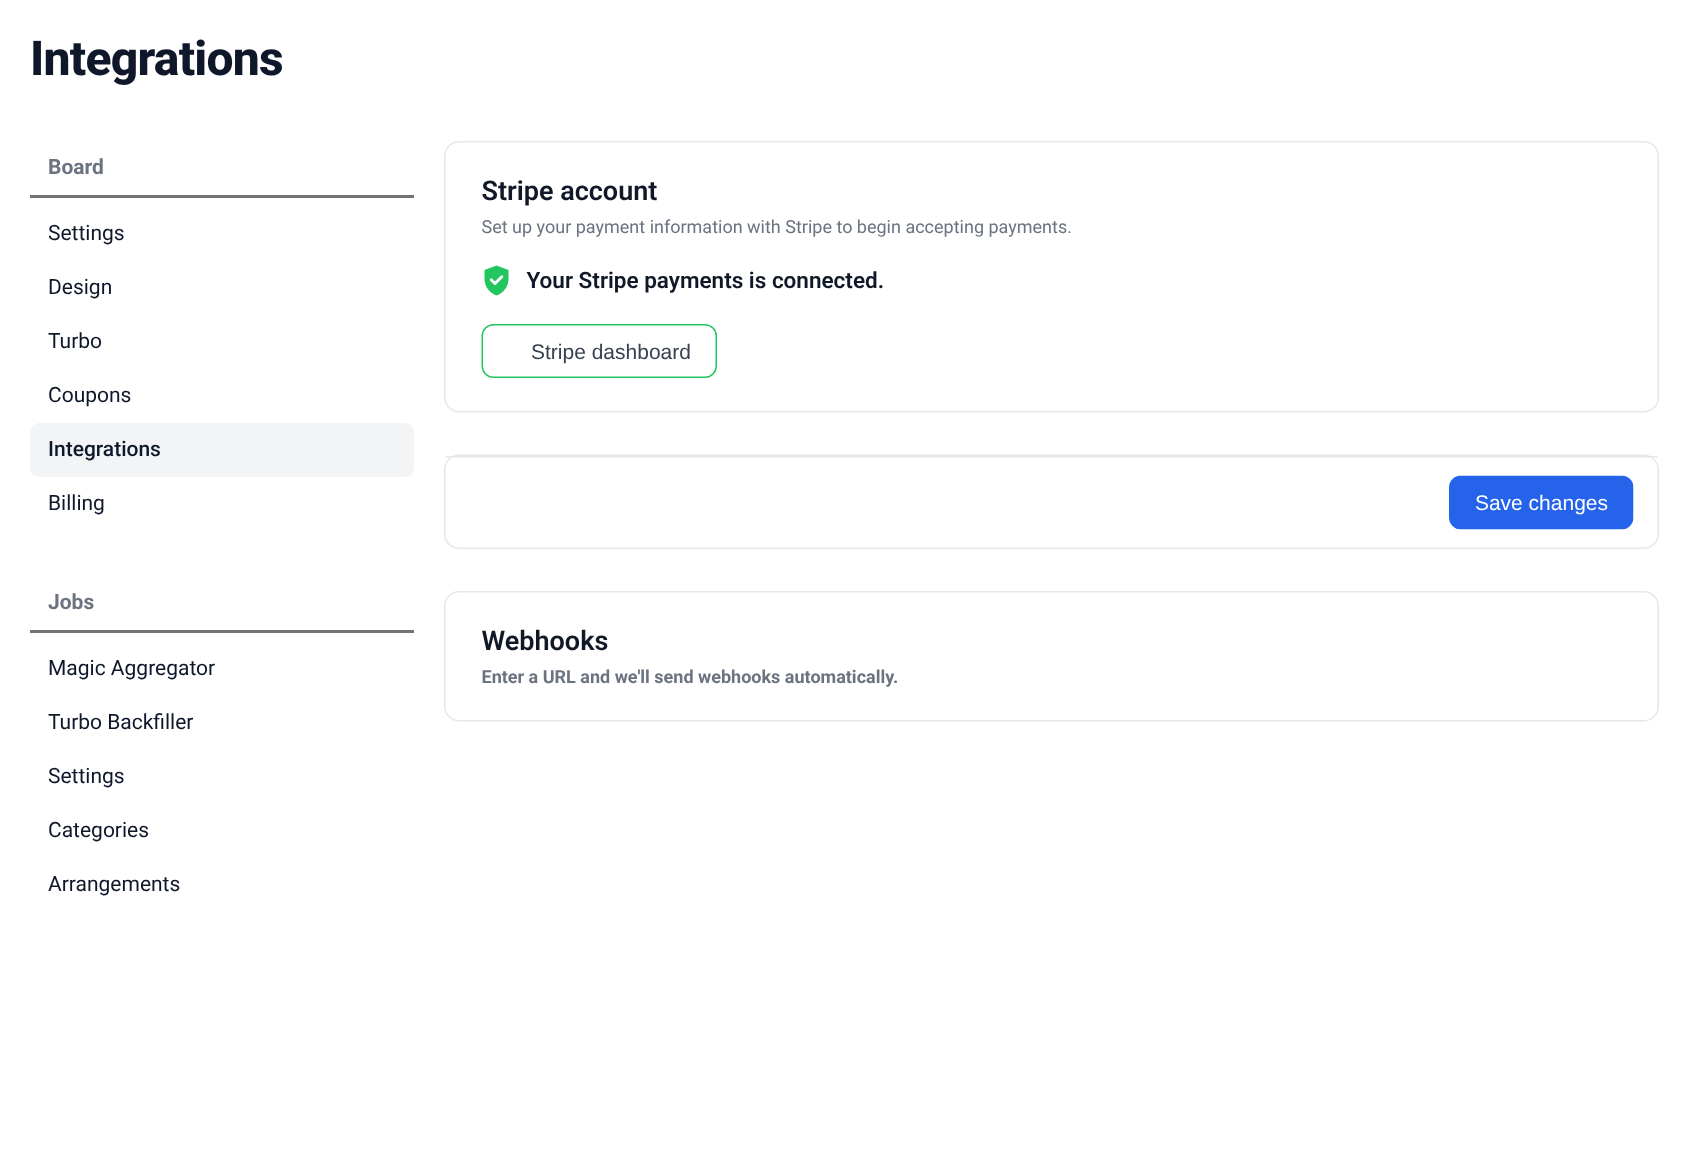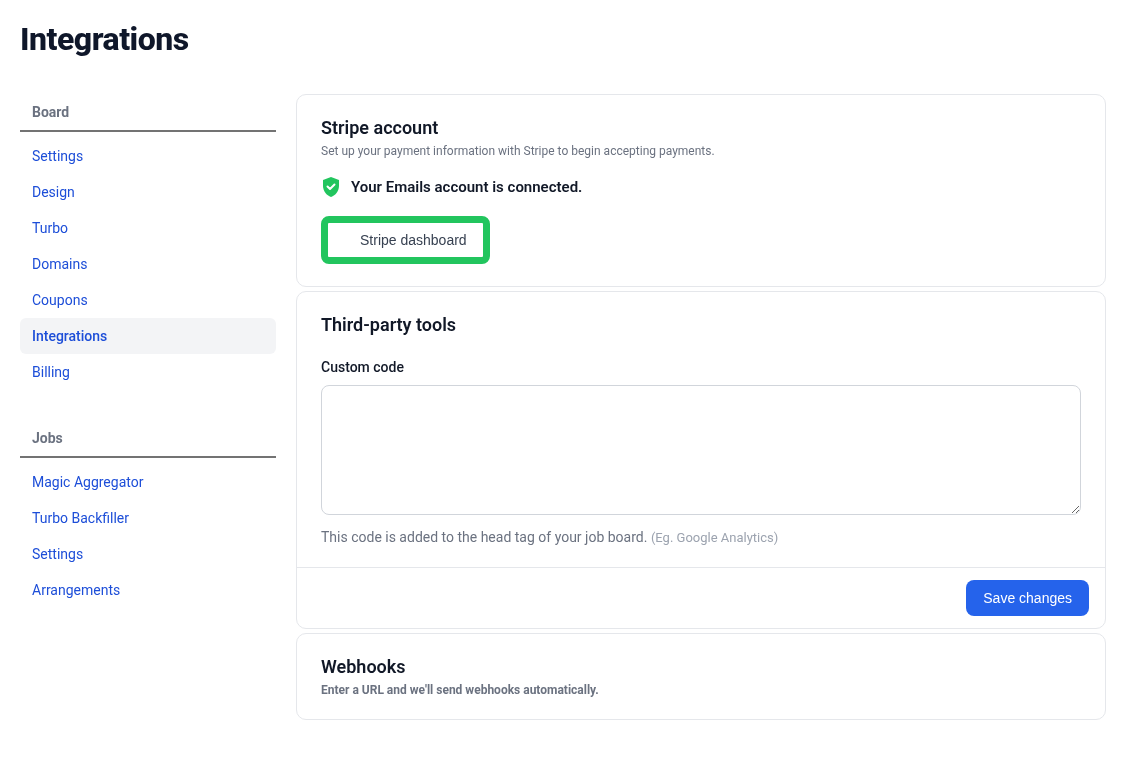--- a/index.html
+++ b/index.html
@@ -36,33 +36,33 @@
       border-bottom: 2px solid #737373;
       margin-bottom: 6px;
     }
     .sidebar-section + .sidebar-section {
       margin-top: 30px;
     }
     .sidebar-item {
       display: block;
       padding: 10px 12px;
       font-size: 14px;
-      color: #1d4ed8;
+      color: #0f172a;
       border-radius: 6px;
       cursor: pointer;
     }
     .sidebar-item.active {
       background: #f3f4f6;
       font-weight: 500;
     }
     .main {
       flex: 1;
       display: flex;
       flex-direction: column;
-      gap: 4px;
+      gap: 28px;
       padding-bottom: 20px;
     }
     .card {
       border: 1px solid #e5e7eb;
       border-radius: 10px;
       background: #fff;
     }
     .card-body {
       padding: 22px 24px;
     }
@@ -96,21 +96,21 @@
       padding: 9px 16px;
       font-size: 14px;
       font-weight: 500;
       border-radius: 8px;
       cursor: pointer;
       border: 1px solid transparent;
     }
     .btn-secondary {
       background: #fff;
       color: #374151;
-      border: 7px solid #22c55e;
+      border: 1px solid #22c55e;
       padding-left: 32px;
     }
     .btn-primary {
       background: #2563eb;
       color: #fff;
     }
     .form-label {
       display: block;
       font-size: 14px;
       font-weight: 500;
@@ -153,66 +153,56 @@
 
 <div class="layout">
 
   <nav class="sidebar">
 
     <div class="sidebar-section">
       <div class="sidebar-section-title">Board</div>
       <div class="sidebar-item">Settings</div>
       <div class="sidebar-item">Design</div>
       <div class="sidebar-item">Turbo</div>
-      <div class="sidebar-item">Domains</div>
       <div class="sidebar-item">Coupons</div>
       <div class="sidebar-item active">Integrations</div>
       <div class="sidebar-item">Billing</div>
     </div>
 
     <div class="sidebar-section">
       <div class="sidebar-section-title">Jobs</div>
       <div class="sidebar-item">Magic Aggregator</div>
       <div class="sidebar-item">Turbo Backfiller</div>
       <div class="sidebar-item">Settings</div>
+      <div class="sidebar-item">Categories</div>
       <div class="sidebar-item">Arrangements</div>
     </div>
 
   </nav>
 
   <main class="main">
 
     <section class="card">
       <div class="card-body">
         <h2 class="card-title">Stripe account</h2>
         <p class="card-description">Set up your payment information with Stripe to begin accepting payments.</p>
         <div class="status-row">
           <span class="shield-icon">
             <svg width="20" height="22" viewBox="0 0 20 22" fill="none">
               <path d="M10 1 L18 4 V10 C18 15 14.5 19.5 10 21 C5.5 19.5 2 15 2 10 V4 Z" fill="#22c55e"></path>
               <path d="M6.5 10.5 L9 13 L13.5 8.5" stroke="#fff" stroke-width="2" stroke-linecap="round" stroke-linejoin="round" fill="none"></path>
             </svg>
           </span>
-          <span class="status-text">Your Emails account is connected.</span>
+          <span class="status-text">Your Stripe payments is connected.</span>
         </div>
         <button class="btn btn-secondary">Stripe dashboard</button>
       </div>
     </section>
 
     <section class="card">
-      <div class="card-body">
-        <h2 class="card-title">Third-party tools</h2>
-        <div class="section-spacer" style="height:18px;"></div>
-        <label class="form-label">Custom code</label>
-        <textarea class="textarea" style=""></textarea>
-        <p class="help-text">
-          <span>This code is added to the head tag of your job board.</span>
-          <span class="example">(Eg. Google Analytics)</span>
-        </p>
-      </div>
       <div class="card-footer">
         <button class="btn btn-primary">Save changes</button>
       </div>
     </section>
 
     <section class="card">
       <div class="card-body">
         <h2 class="card-title">Webhooks</h2>
         <p class="card-description" style="margin-bottom:0;font-weight:bold;">Enter a URL and we'll send webhooks automatically.</p>
       </div>

